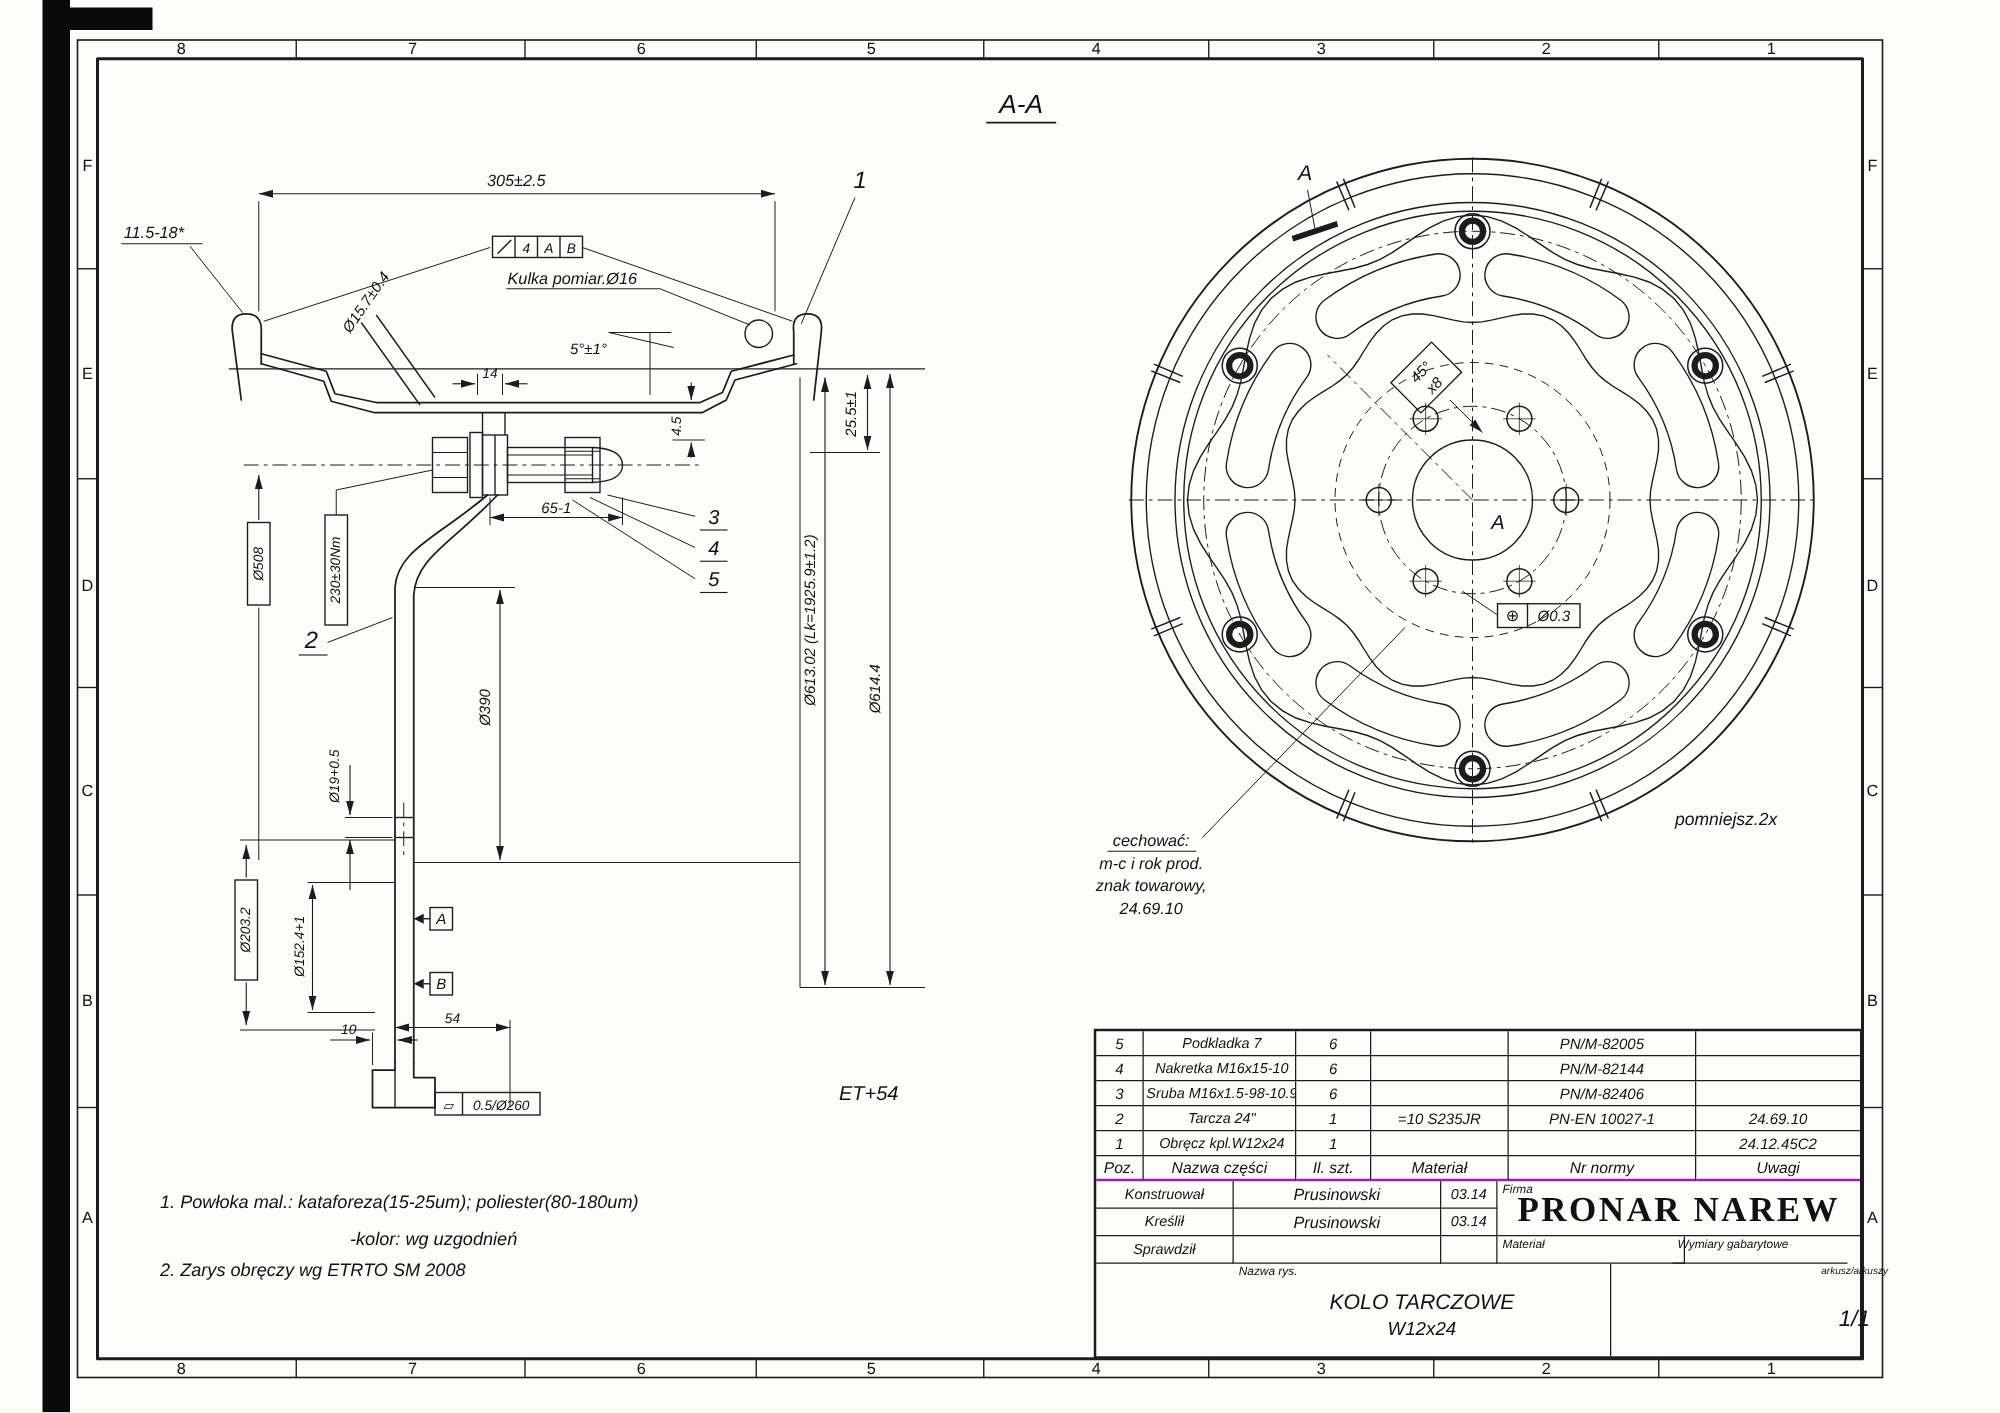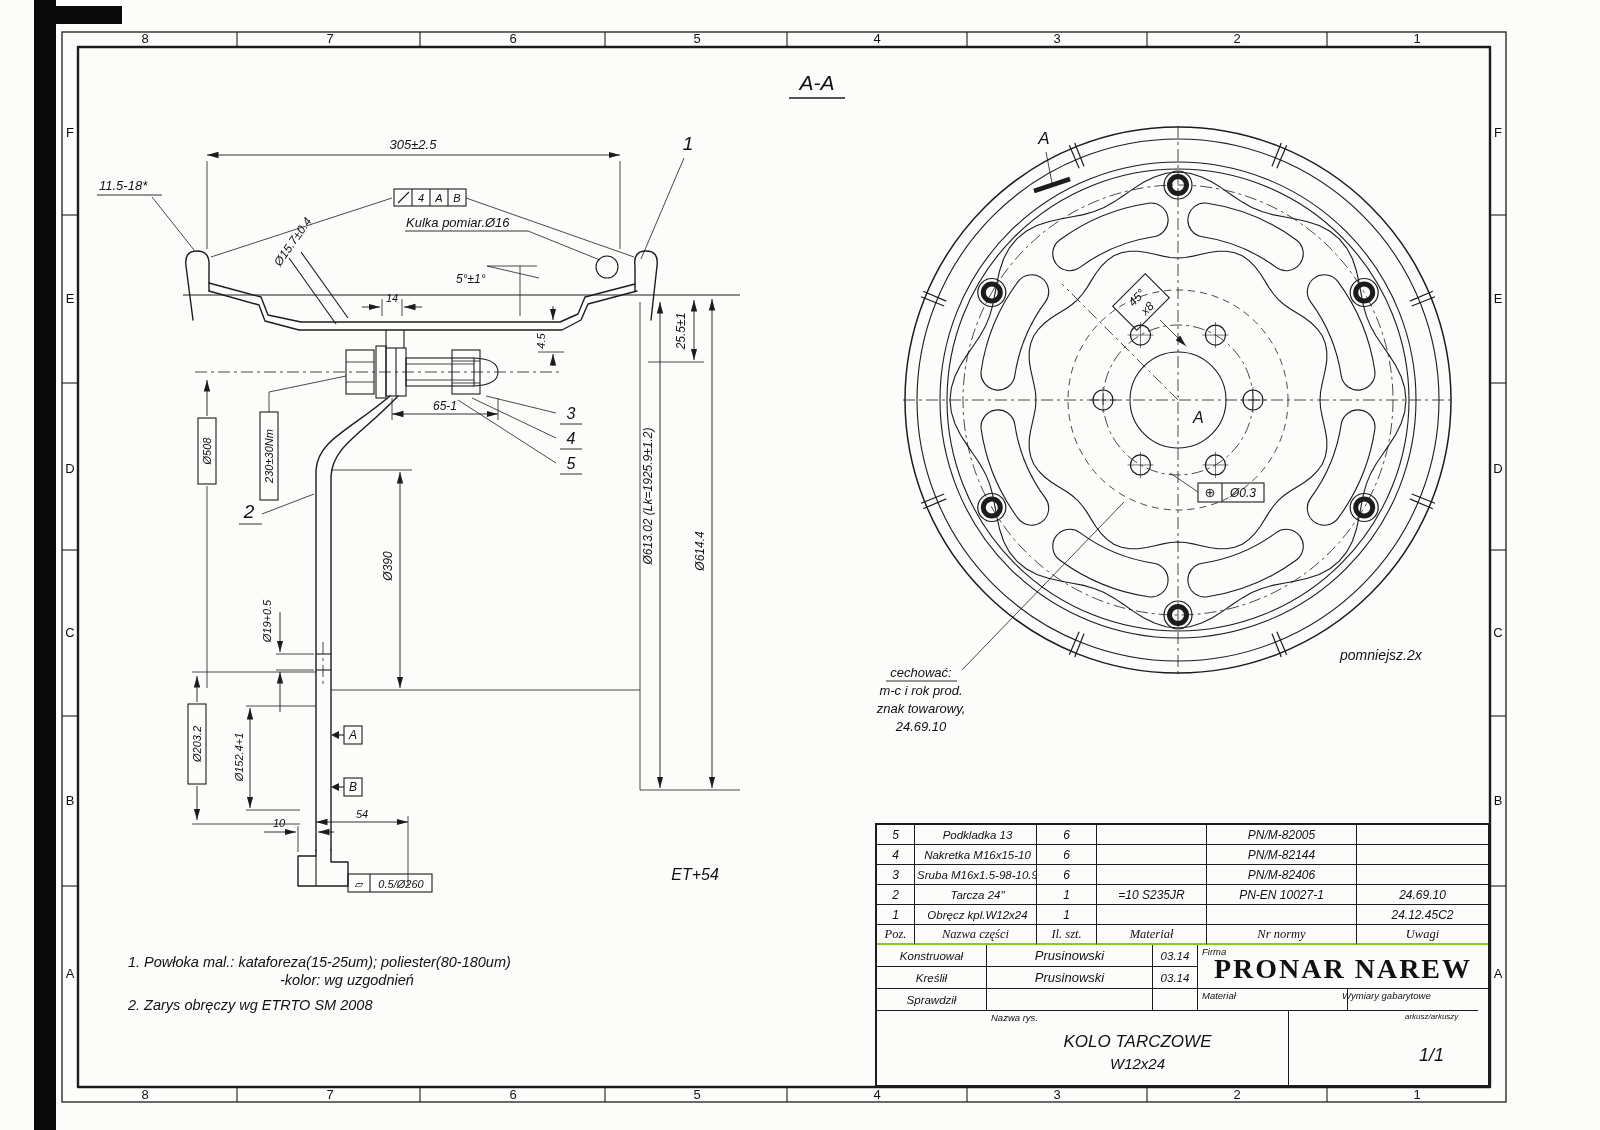--- a/index.html
+++ b/index.html
@@ -27,39 +27,39 @@
   .vc{dominant-baseline:central;}
   .sym{font-family:"DejaVu Sans",sans-serif;}
 
   
   .tb-wrap{position:absolute;left:875px;top:823px;width:615px;height:264px;box-sizing:border-box;
            border:2px solid #1c1c1c;font-style:italic;font-size:12px;background:transparent;}
   .prow{display:flex;height:20px;box-sizing:border-box;}
   .prow>div{box-sizing:border-box;border-right:1px solid #1c1c1c;border-bottom:1px solid #1c1c1c;
             display:flex;align-items:center;justify-content:center;overflow:hidden;white-space:nowrap;}
   .prow>div.last{border-right:none;}
-  .prow.hdr>div{border-bottom:2px solid #84cc16;font-size:12.5px;font-family:Liberation Serif, serif;}
+  .prow.hdr>div{border-bottom:2px solid #a21caf;font-size:12.5px;}
   .w1{width:38px;}.w2{width:122px;font-size:11.5px;justify-content:flex-start;padding-left:4px;}
   .w3{width:60px;}.w4{width:110px;}.w5{width:150px;}.w6{width:131px;}
   .prow.hdr .w2{justify-content:center;padding-left:0;font-size:12.5px;}
   #staff{position:absolute;left:0;top:120px;width:611px;height:104px;}
   #staff .cell{position:absolute;box-sizing:border-box;border-right:1px solid #1c1c1c;
                border-bottom:1px solid #1c1c1c;display:flex;align-items:center;justify-content:center;
                overflow:hidden;white-space:nowrap;}
   #staff .cell.nbr{border-right:none;} #staff .cell.nbb{border-bottom:none;}
   .sl{position:absolute;top:1px;left:4px;font-size:9.5px;}
   .firma-big{font-family:"Liberation Serif",serif;font-style:normal;font-size:28px;letter-spacing:2px;margin-top:4px;font-weight:bold;}
   .name-big{font-size:17px;line-height:22px;text-align:center;margin-top:10px;}
   .nr-big{font-size:20px;margin-top:12px;}
   .ark-big{font-size:18px;margin-top:14px;}
   .scale-line{position:absolute;left:10px;top:30px;width:36px;border-bottom:1.5px solid #1c1c1c;}
 
   
   #notes{position:absolute;left:128px;top:953px;font:italic 14.5px "Liberation Sans",sans-serif;line-height:18px;}
-  #notes .ln2{margin-left:152px;margin-top:0;}
+  #notes .ln2{margin-left:152px;margin-top:12px;}
   #notes .ln3{margin-top:7px;}
 </style>
 </head>
 <body>
 
 <div class="page">
 
 <svg class="drawing" width="1600" height="1130" viewBox="0 0 1600 1130">
   <defs>
     <marker id="arr" markerWidth="14" markerHeight="10" refX="11.5" refY="4" orient="auto-start-reverse" markerUnits="userSpaceOnUse">
@@ -406,21 +406,21 @@
       <text x="921" y="731" class="t t13" text-anchor="middle">24.69.10</text>
       <line x1="962" y1="670" x2="1124" y2="502" class="thin"></line>
     </g>
   </g>
 </svg>
 
 <div class="tb-wrap">
   <div>
     <div class="prow">
       <div class="w1">5</div>
-      <div class="w2">Podkladka 13</div>
+      <div class="w2">Podkladka 7</div>
       <div class="w3">6</div>
       <div class="w4"></div>
       <div class="w5">PN/M-82005</div>
       <div class="w6 last"></div>
     </div>
     <div class="prow">
       <div class="w1">4</div>
       <div class="w2">Nakretka M16x15-10</div>
       <div class="w3">6</div>
       <div class="w4"></div>
@@ -479,21 +479,21 @@
       <span class="sl">Materiał</span>
     </div>
     <div class="cell nbr" style="left:461px;top:44px;width:140px;height:22px">
       <span class="sl">Wymiary gabarytowe</span>
     </div>
     <div class="cell nbb" style="left:110px;top:66px;width:302px;height:74px;flex-direction:column">
       <span class="sl">Nazwa rys.</span>
       <span class="name-big">KOLO  TARCZOWE</span>
       <span class="name-big" style="margin-top:0;font-size:15px">W12x24</span>
     </div>
-    <div class="cell nbb nbr" style="left:526px;top:66px;width:57px;height:74px">
+    <div class="cell nbb nbr" style="left:578px;top:66px;width:57px;height:74px">
       <span class="sl" style="font-size:8px;left:2px">arkusz/arkuszy</span>
       <span class="ark-big">1/1</span>
     </div>
   </div>
 </div>
 
 <div id="notes">
   <div>1. Powłoka mal.: kataforeza(15-25um); poliester(80-180um)</div>
   <div class="ln2">-kolor: wg uzgodnień</div>
   <div class="ln3">2. Zarys obręczy wg ETRTO SM 2008</div>

